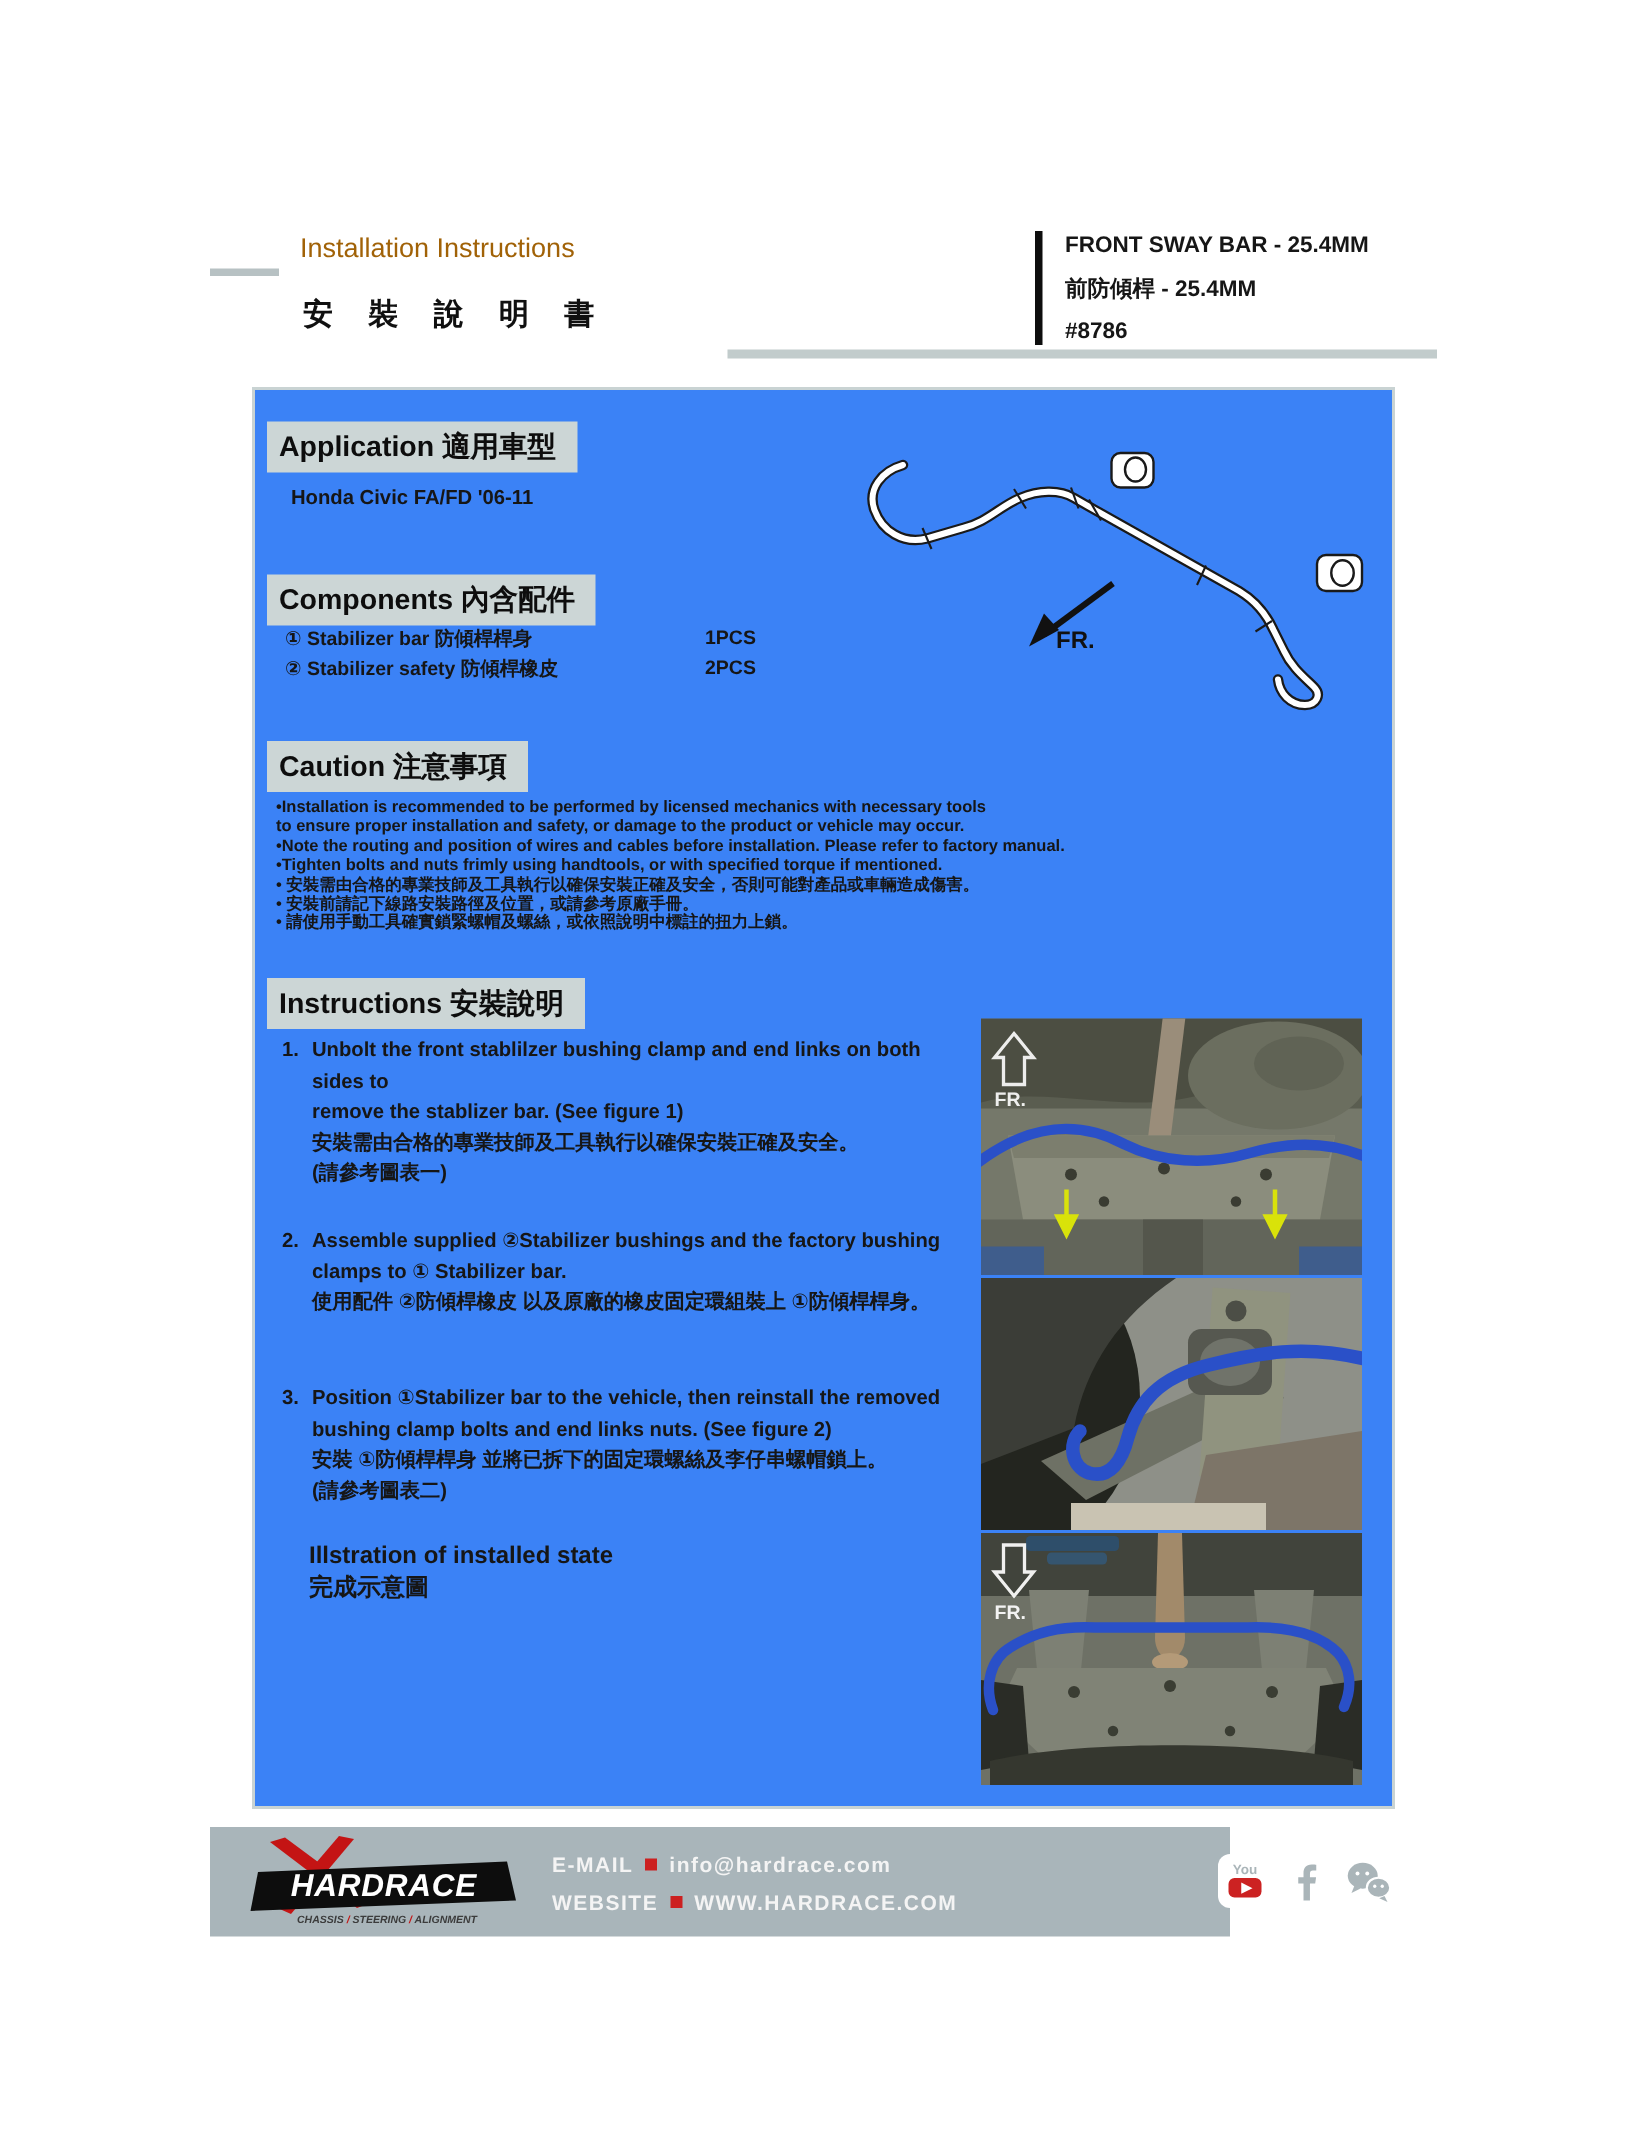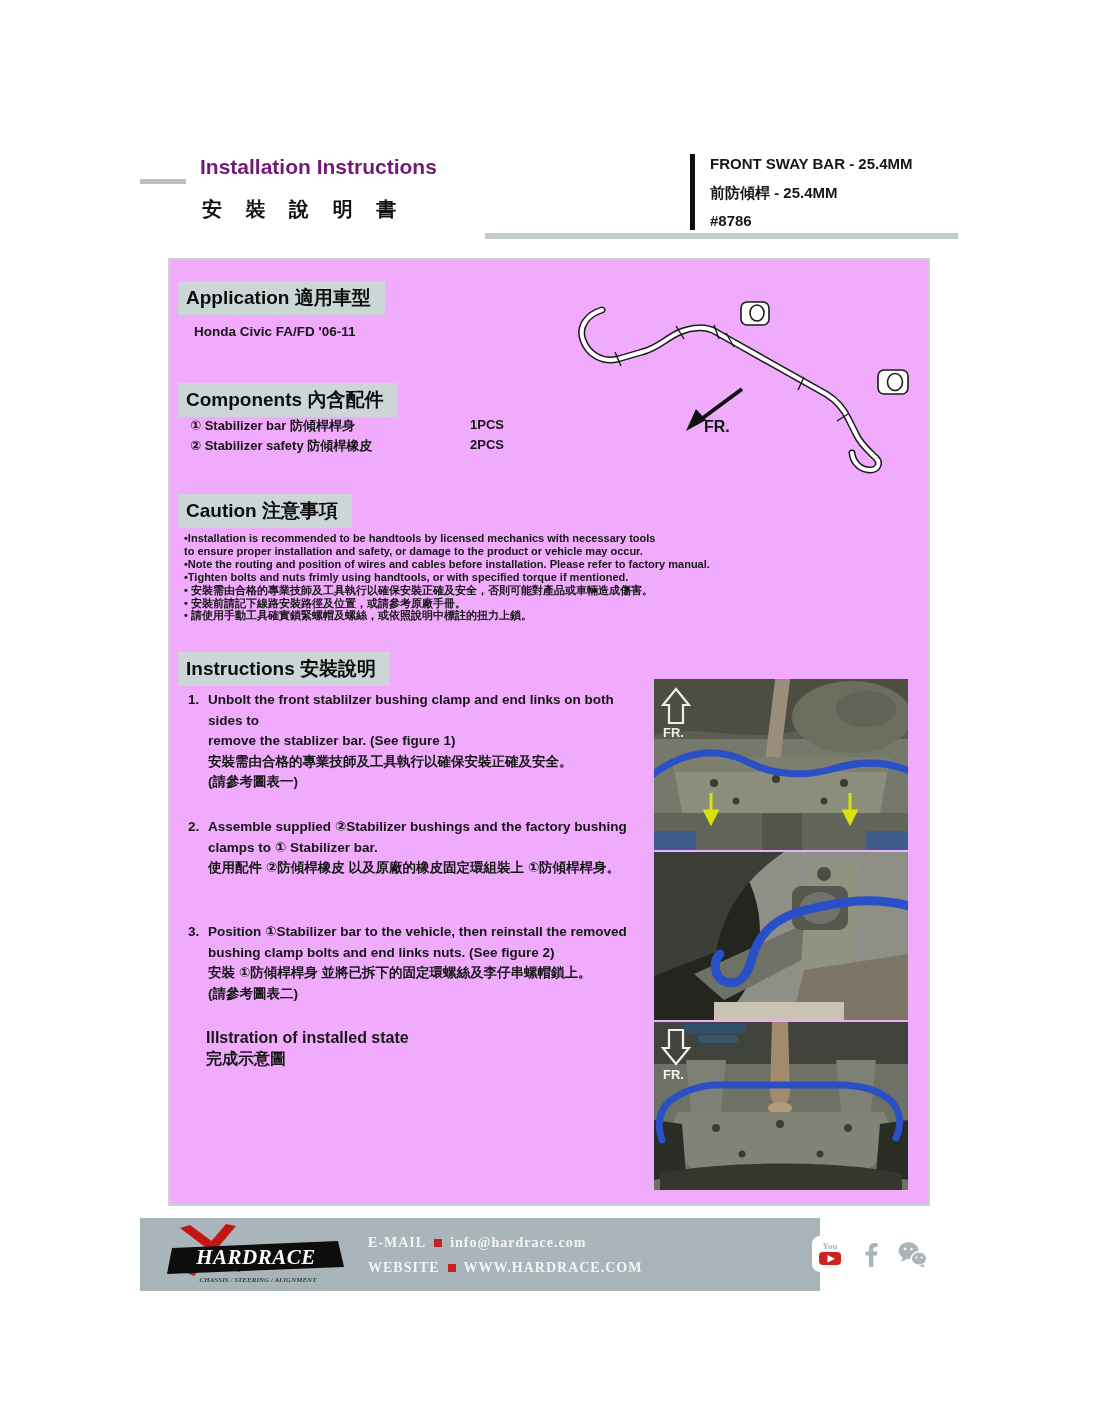--- a/index.html
+++ b/index.html
@@ -5,28 +5,28 @@
   html,body { margin:0; padding:0; }
   body {
     width:1100px; height:1422px; position:relative; background:#ffffff;
     font-family:"Liberation Sans","DejaVu Sans",sans-serif; color:#161616;
     -webkit-font-smoothing:antialiased;
   }
   .abs { position:absolute; }
 
   
   .hdr-dash { left:140px; top:179px; width:46px; height:5px; background:#b7c1c3; }
-  .main-title { left:200px; top:155px; font-size:21px; font-weight:bold; letter-spacing:0; margin:0; color:#701a75; }
+  .main-title { left:200px; top:155px; font-size:18px; font-weight:normal; letter-spacing:0; margin:0; color:#a16207; }
   .main-title-zh { left:202px; top:196px; font-size:20px; font-weight:bold; letter-spacing:9px; color:#101010; }
   .product-block { left:690px; top:154px; border-left:5px solid #0e0e0e; padding-left:15px; height:76px; display:flex; flex-direction:column; justify-content:space-between; }
   .product-block div { font-size:15px; font-weight:bold; line-height:19px; white-space:nowrap; }
   .hdr-rule { left:485px; top:233px; width:473px; height:6px; background:#c2cccc; }
 
   
-  .panel { left:168px; top:258px; width:762px; height:948px; border:2px solid #c9d3d3; background:#f0abfc; box-sizing:border-box;padding-left:28px; }
+  .panel { left:168px; top:258px; width:762px; height:948px; border:2px solid #c9d3d3; background:#3b82f6; box-sizing:border-box;padding-left:28px; }
   .sec-head {
     position:absolute; left:8px; display:inline-block; background:#ccd6d6;
     font-size:19px; font-weight:bold; padding:4px 14px 4px 8px; white-space:nowrap; color:#0d0d0d;
   }
   #head-application { top:21px; }
   #head-components  { top:123px; }
   #head-caution     { top:234px; }
   #head-instructions{ top:392px; }
 
   .vehicle { position:absolute; left:24px; top:64px; font-size:13.5px; font-weight:bold; }
@@ -50,21 +50,21 @@
 
   .diagram { position:absolute; left:388px; top:22px; width:352px; height:195px; }
 
   .photo { position:absolute; left:484px; width:254px; }
   #photo-1 { top:419px; height:171px; }
   #photo-2 { top:592px; height:168px; }
   #photo-3 { top:762px; height:168px; }
   .photo svg { display:block; width:100%; height:100%; }
 
   
-  .footer { left:140px; top:1218px; width:680px; height:73px; background:#a9b5ba;font-family:Liberation Serif, serif; }
+  .footer { left:140px; top:1218px; width:680px; height:73px; background:#a9b5ba; }
   .logo { position:absolute; left:24px; top:6px; width:184px; height:62px; }
   .contact { position:absolute; left:228px; top:12px; color:#f4f4f4; font-size:14px; font-weight:bold; letter-spacing:1px; }
   .contact .row { display:flex; align-items:center; height:25px; white-space:nowrap; }
   .redsq { display:inline-block; width:8px; height:8px; background:#cc2020; margin:0 8px; }
   .socials { position:absolute; left:672px; top:18px; display:flex; gap:5px; }
   .social { width:36px; height:36px; background:#ffffff; border-radius:8px; display:flex; align-items:flex-start; justify-content:center; }
 </style>
 </head>
 <body>
 
@@ -120,21 +120,21 @@
     <span class="qty">1PCS</span>
   </div>
   <div class="comp-row" id="comp-row-1">
     <span>②</span>
     <span>Stabilizer safety 防傾桿橡皮</span>
     <span class="qty">2PCS</span>
   </div>
 
   <div class="sec-head" id="head-caution">Caution 注意事項</div>
   <div class="caution-text">
-    <div>•Installation is recommended to be handtools by licensed mechanics with necessary tools</div>
+    <div>•Installation is recommended to be performed by licensed mechanics with necessary tools</div>
     <div>  to ensure proper installation and safety, or damage to the product or vehicle may occur.</div>
     <div>•Note the routing and position of wires and cables before installation. Please refer to factory manual.</div>
     <div>•Tighten bolts and nuts frimly using handtools, or with specified torque if mentioned.</div>
     <div>• 安裝需由合格的專業技師及工具執行以確保安裝正確及安全，否則可能對產品或車輛造成傷害。</div>
     <div>• 安裝前請記下線路安裝路徑及位置，或請參考原廠手冊。</div>
     <div>• 請使用手動工具確實鎖緊螺帽及螺絲，或依照說明中標註的扭力上鎖。</div>
   </div>
 
   <div class="sec-head" id="head-instructions">Instructions 安裝說明</div>
 

